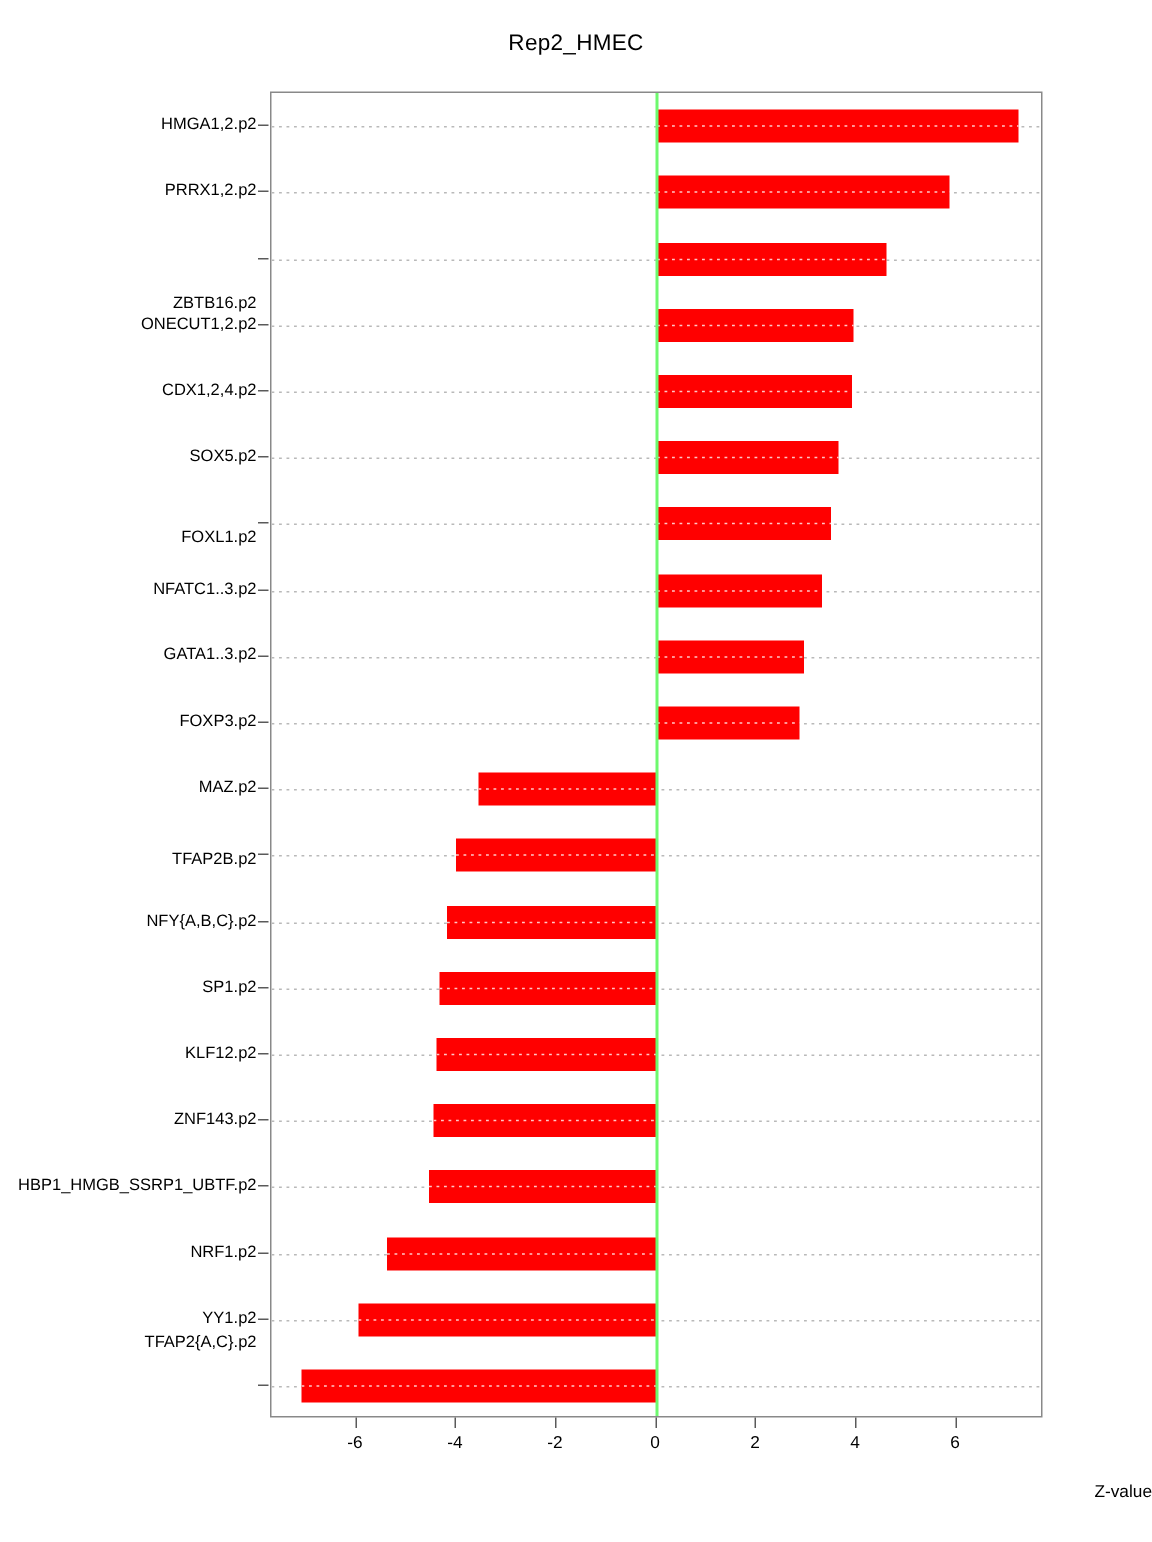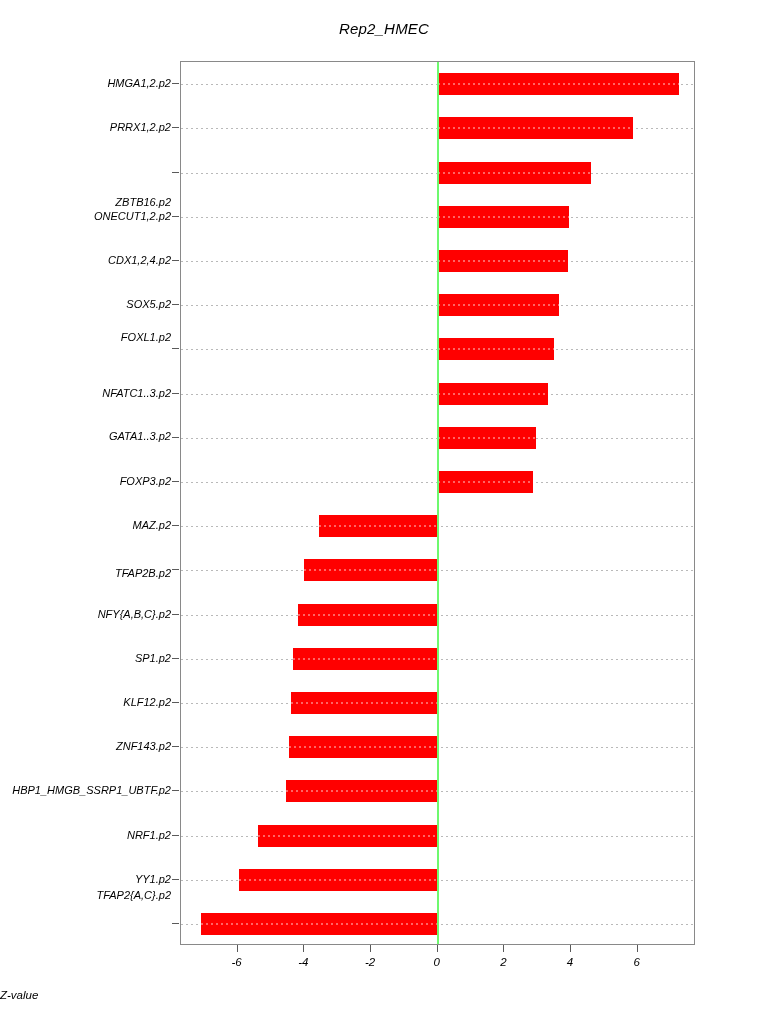--- a/index.html
+++ b/index.html
@@ -14,21 +14,20 @@
     color: #000000;
     overflow: hidden;
     position: relative;
   }
 
   #chart-root {
     position: absolute;
     left: 0; top: 0;
     width: 628px;
     height: 1028px;
-    font-style: italic;
   }
 
   
   #chart-title {
     position: absolute;
     left: 0;
     top: 20px;
     width: 768px;
     text-align: center;
     font-size: 15px;
@@ -143,40 +142,40 @@
     text-align: center;
     color: #000;
     transform: translateX(-50%);
     white-space: nowrap;
   }
   #x-axis-title {
     position: absolute;
     left: 0;
     top: 989px;
     width: 768px;
-    text-align: left;
+    text-align: right;
     font-size: 11.5px;
     color: #000;
   }
 </style>
 </head>
 <body>
 
 <div id="chart-root">
 
   <div id="chart-title">Rep2_HMEC</div>
 
   <div id="y-axis-labels">
       <div class="y-tick-label" style="top: 16.1px;">HMGA1,2.p2</div>
       <div class="y-tick-label" style="top: 60.3px;">PRRX1,2.p2</div>
       <div class="y-tick-label" style="top: 104.5px; margin-top: 30px;">ZBTB16.p2</div>
       <div class="y-tick-label" style="top: 148.7px;">ONECUT1,2.p2</div>
       <div class="y-tick-label" style="top: 192.9px;">CDX1,2,4.p2</div>
       <div class="y-tick-label" style="top: 237.1px;">SOX5.p2</div>
-      <div class="y-tick-label" style="top: 270px;">FOXL1.p2</div>
+      <div class="y-tick-label" style="top: 291px;">FOXL1.p2</div>
       <div class="y-tick-label" style="top: 325.5px;">NFATC1..3.p2</div>
       <div class="y-tick-label" style="top: 369px;">GATA1..3.p2</div>
       <div class="y-tick-label" style="top: 413.9px; margin-left: 44px;">FOXP3.p2</div>
       <div class="y-tick-label" style="top: 458.1px;">MAZ.p2</div>
       <div class="y-tick-label" style="top: 506px;">TFAP2B.p2</div>
       <div class="y-tick-label" style="top: 546.5px;">NFY{A,B,C}.p2</div>
       <div class="y-tick-label" style="top: 590.7px;">SP1.p2</div>
       <div class="y-tick-label" style="top: 634.9px;">KLF12.p2</div>
       <div class="y-tick-label" style="top: 679.1px;">ZNF143.p2</div>
       <div class="y-tick-label" style="top: 723.3px;">HBP1_HMGB_SSRP1_UBTF.p2</div>

